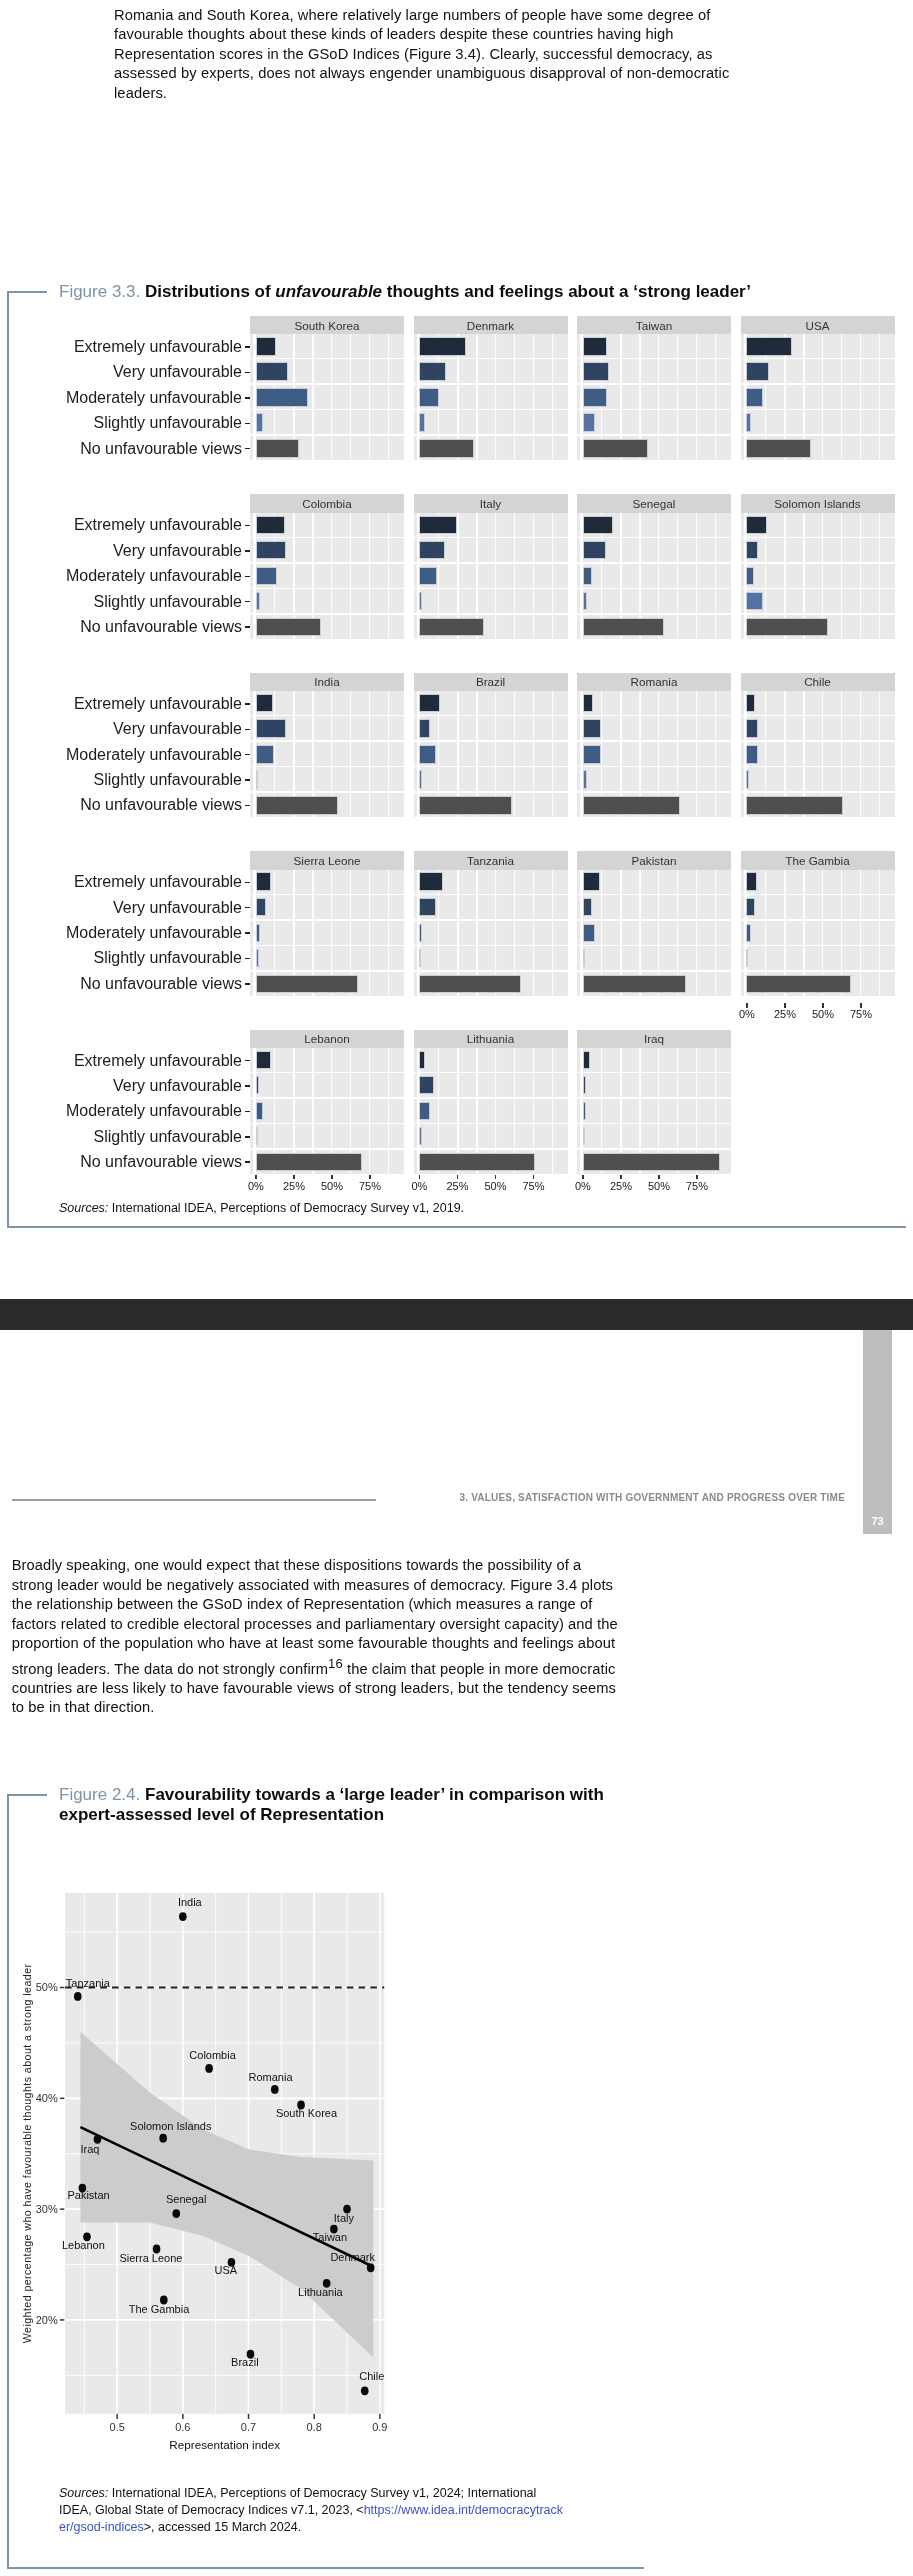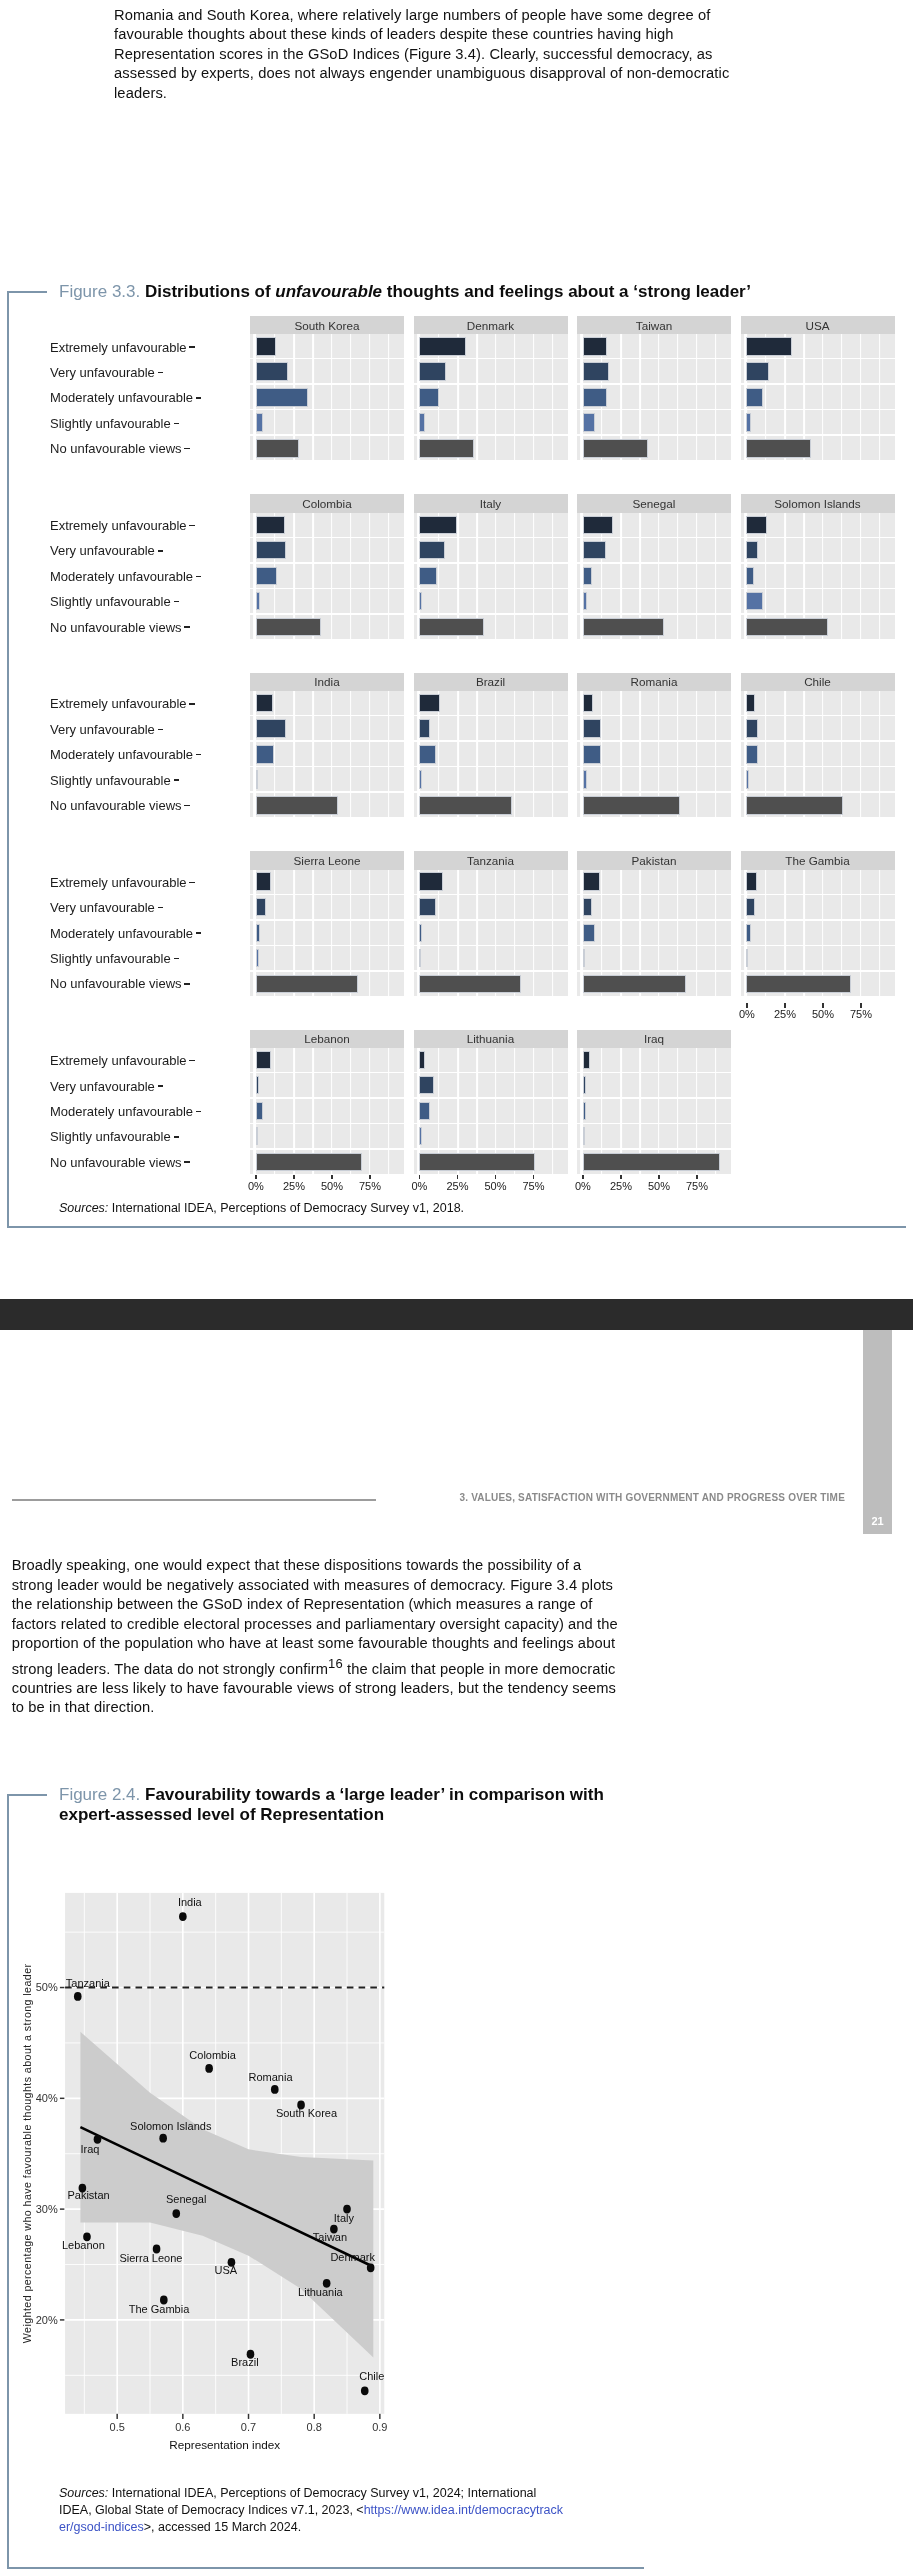--- a/index.html
+++ b/index.html
@@ -20,22 +20,22 @@
   .ital{font-style:italic}
 
   
   #f33-grid{position:absolute;left:50px;top:316px;width:857px}
   .f33-row{margin-bottom:33px}
   .f33-headline{margin-left:200px;display:flex;position:relative}
   .f33-head{width:154px;height:18.4px;margin-right:9.5px;background:#d4d4d4;color:#333;
     font-size:11.7px;display:flex;align-items:center;justify-content:center;flex:0 0 auto}
   .f33-bodyline{display:flex}
   .f33-labels{width:200px;flex:0 0 auto;box-sizing:border-box}
-  .f33-lab{height:25.4px;display:flex;align-items:center;
-    font-size:13px;color:#1c1c1c;white-space:nowrap}
+  .f33-lab{height:25.4px;display:flex;align-items:center;justify-content:flex-end;
+    font-size:16px;color:#1c1c1c;white-space:nowrap}
   .tickdash{width:5.1px;height:1.5px;background:#222;margin-left:2.9px;flex:0 0 auto}
   .f33-panel{width:154px;height:127px;margin-right:9.5px;position:relative;flex:0 0 auto;
     background-color:#e9e9e9;
     background-image:
       repeating-linear-gradient(to bottom, transparent 0 24px, #ffffff 24px 25.4px),
       repeating-linear-gradient(to right, #ffffff 0 1.5px, transparent 1.5px 19px);
     background-position:0 0, 5.1px 0;}
   .f33-bar{position:absolute;left:5.9px;height:18.4px;box-sizing:border-box;border:0.7px solid #c9ced6}
   .f33-axisrow{display:flex;margin-left:200px}
   .f33-axis{width:154px;height:20.6px;position:relative;margin-right:9.5px;font-size:11px;color:#222;flex:0 0 auto}
@@ -410,26 +410,26 @@
         <span class="tlab" style="left: 44px;">25%</span>
         <span class="tickv" style="left: 81px;"></span>
         <span class="tlab" style="left: 82px;">50%</span>
         <span class="tickv" style="left: 119px;"></span>
         <span class="tlab" style="left: 120px;">75%</span>
       </div>
     </div>
   </div>
 
 <div class="srcline" id="f33-source">
-  <span class="ital">Sources:</span><span> International IDEA, Perceptions of Democracy Survey v1, 2018.</span>
+  <span class="ital">Sources:</span><span> International IDEA, Perceptions of Democracy Survey v1, 2019.</span>
 </div>
 
 <div class="abs" id="dark-band"></div>
 <div class="abs" id="page-tab">
-    <span>21</span>
+    <span>73</span>
   </div>
 <div class="abs" id="rh-line"></div>
 <div class="abs" id="rh-text">3. VALUES, SATISFACTION WITH GOVERNMENT AND PROGRESS OVER TIME</div>
 
 <div class="para" id="body-para">
   <span>Broadly speaking, one would expect that these dispositions towards the possibility of a strong leader would be negatively associated with measures of democracy. Figure 3.4 plots the relationship between the GSoD index of Representation (which measures a range of factors related to credible electoral processes and parliamentary oversight capacity) and the proportion of the population who have at least some favourable thoughts and feelings about strong leaders. The data do not strongly confirm</span><sup>16</sup><span> the claim that people in more democratic countries are less likely to have favourable views of strong leaders, but the tendency seems to be in that direction.</span>
 </div>
 
 <div class="accent" style="left:7.3px;top:1794px;width:40px;height:2.2px"></div>
 <div class="accent" style="left:7.3px;top:1794px;width:2.2px;height:775px"></div>

